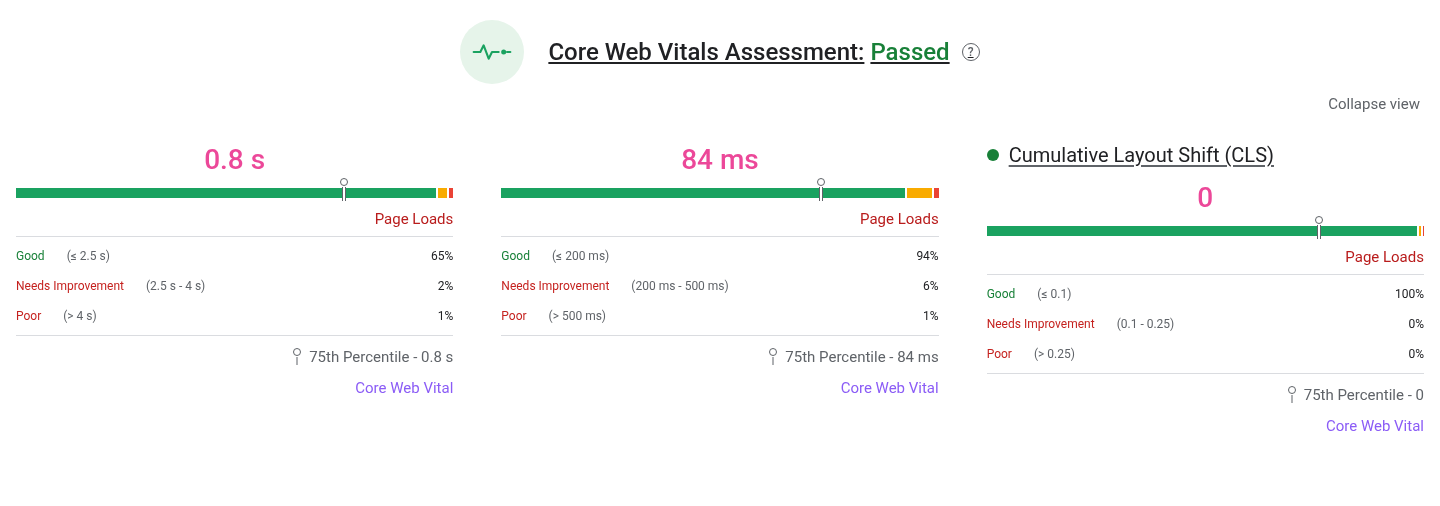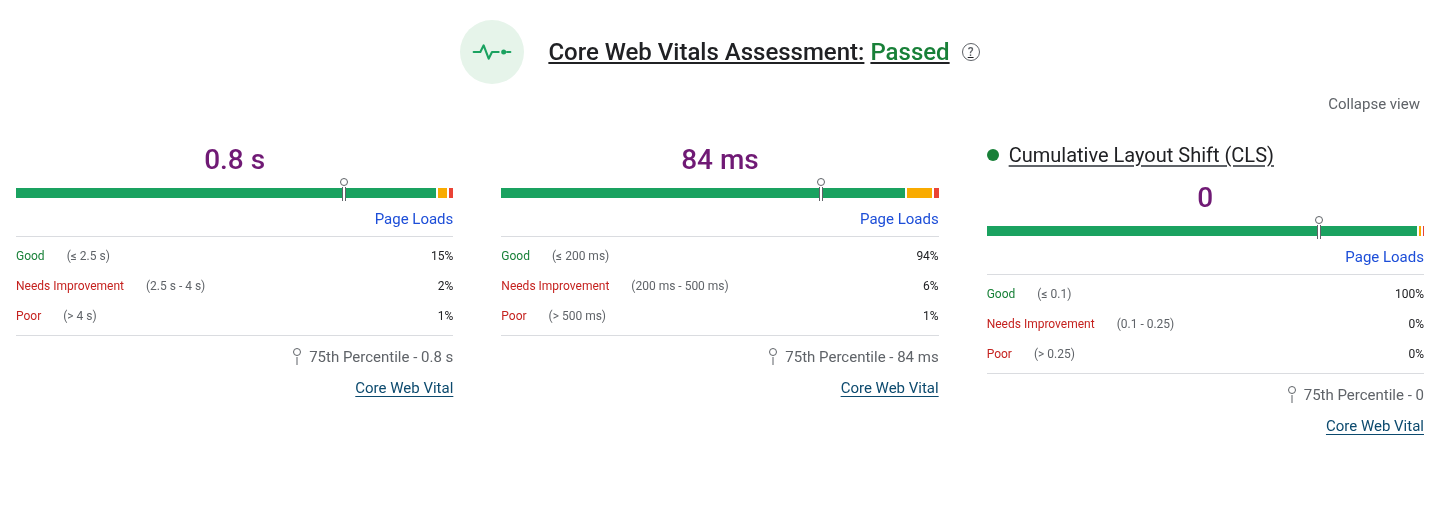--- a/index.html
+++ b/index.html
@@ -91,21 +91,21 @@
     text-underline-offset: 3px;
     cursor: pointer;
   }
   .metric-value-row {
     text-align: center;
     margin-bottom: 4px;
   }
   .metric-value {
     font-size: 28px;
     font-weight: 500;
-    color: #701a75;
+    color: #ec4899;
     margin-top: 36px;
   }
   .bar-wrap {
     position: relative;
     height: 20px;
     margin-bottom: 10px;
   }
   .bar {
     position: absolute;
     top: 8px;
@@ -136,21 +136,21 @@
     transform: translateX(-50%);
     width: 2px;
     height: 14px;
     background: #fff;
     border-left: 1px solid #5f6368;
     border-right: 1px solid #5f6368;
   }
   .page-loads-label {
     text-align: right;
     font-size: 15px;
-    color: #1d4ed8;
+    color: #b91c1c;
     padding-bottom: 8px;
     border-bottom: 1px solid #dadce0;
     margin-bottom: 4px;
   }
   .dist-row {
     display: flex;
     justify-content: space-between;
     align-items: flex-end;
     padding: 8px 0;
     font-size: 12px;
@@ -188,23 +188,22 @@
     transform: translateX(-50%);
     width: 0;
     height: 8px;
     border-left: 1.5px solid #5f6368;
   }
   .cwv-link-row {
     text-align: right;
     padding-top: 6px;
   }
   .cwv-link {
-    color: #0c4a6e;
+    color: #8b5cf6;
     font-size: 15px;
-    text-decoration: underline;
     text-underline-offset: 3px;
     cursor: pointer;
   }
 </style>
 </head>
 <body>
 
 <div class="header">
   <div class="pulse-badge">
     <svg viewBox="0 0 48 24" fill="none" stroke="#1aa260" stroke-width="2.5" stroke-linecap="round" stroke-linejoin="round">
@@ -236,21 +235,21 @@
         <div class="seg-poor" style="flex:1"></div>
       </div>
       <div class="marker" style="left:75%"></div>
     </div>
     <div class="page-loads-label">Page Loads</div>
     <div class="dist-row">
       <span class="dist-label">
           <span class="cat-good">Good</span> 
           <span class="dist-range">(≤ 2.5 s)</span>
         </span>
-      <span class="dist-pct">15%</span>
+      <span class="dist-pct">65%</span>
     </div>
     <div class="dist-row">
       <span class="dist-label">
           <span class="cat-ni">Needs Improvement</span> 
           <span class="dist-range">(2.5 s - 4 s)</span>
         </span>
       <span class="dist-pct">2%</span>
     </div>
     <div class="dist-row">
       <span class="dist-label">

